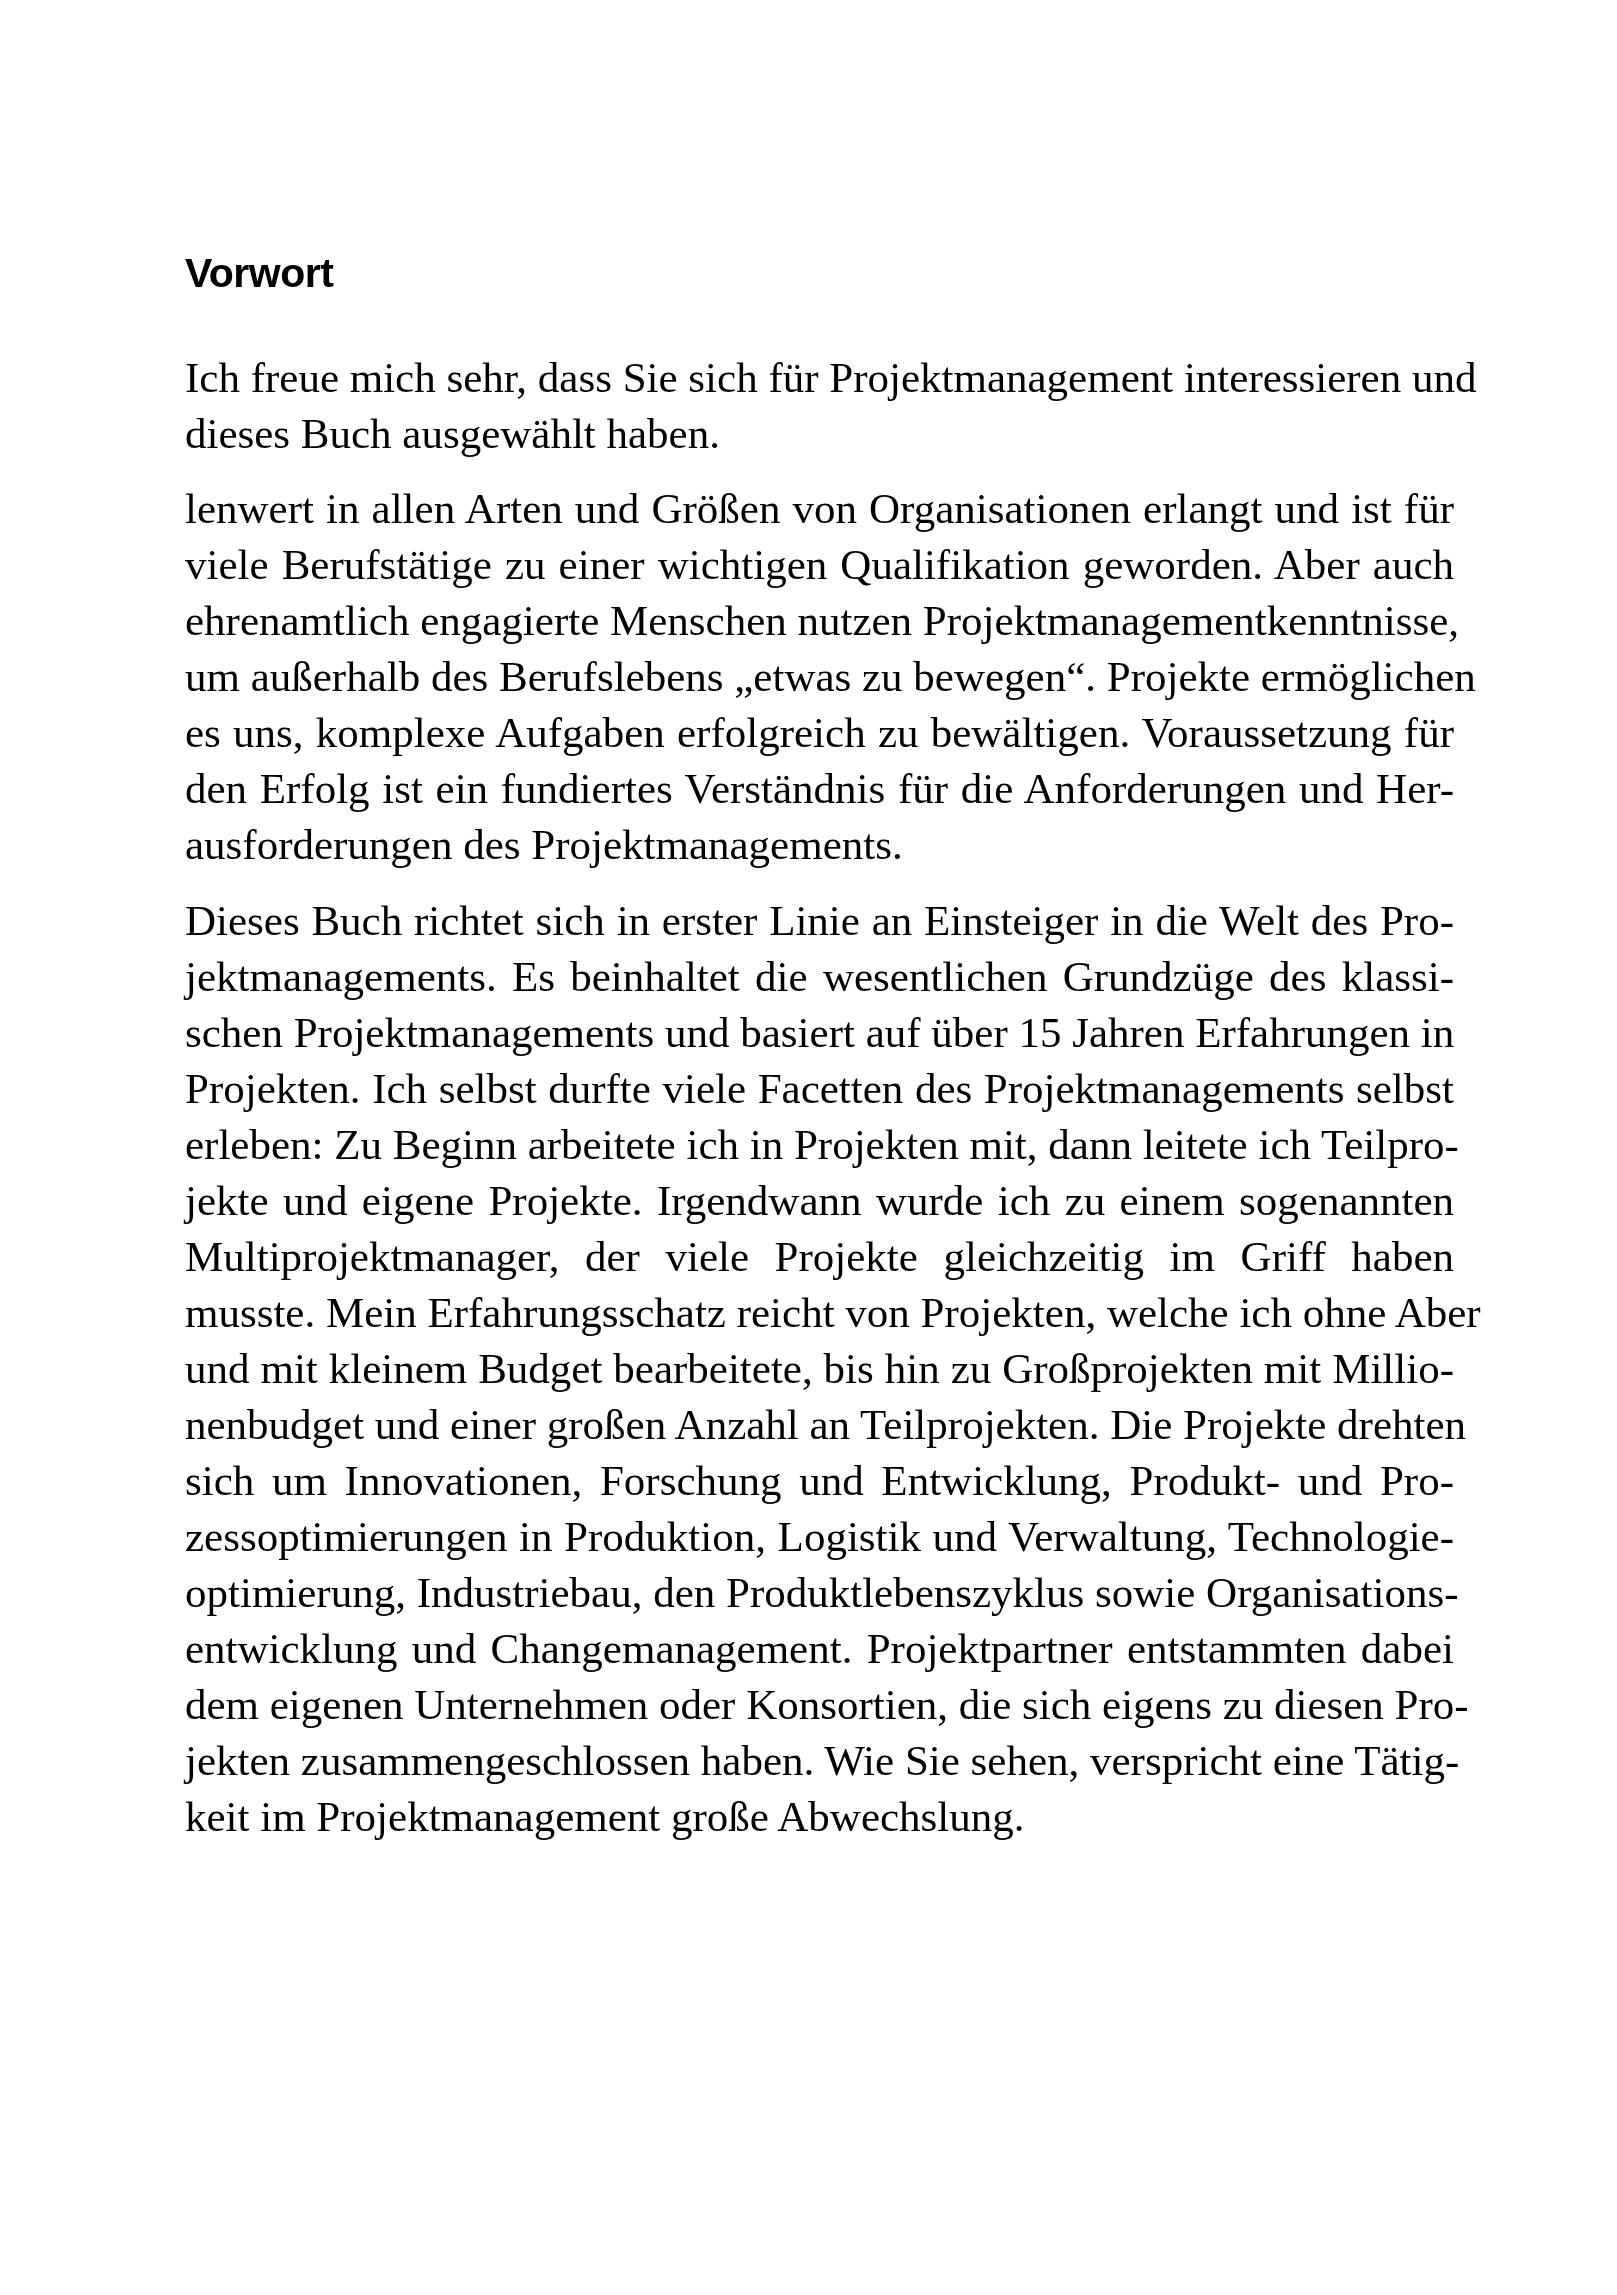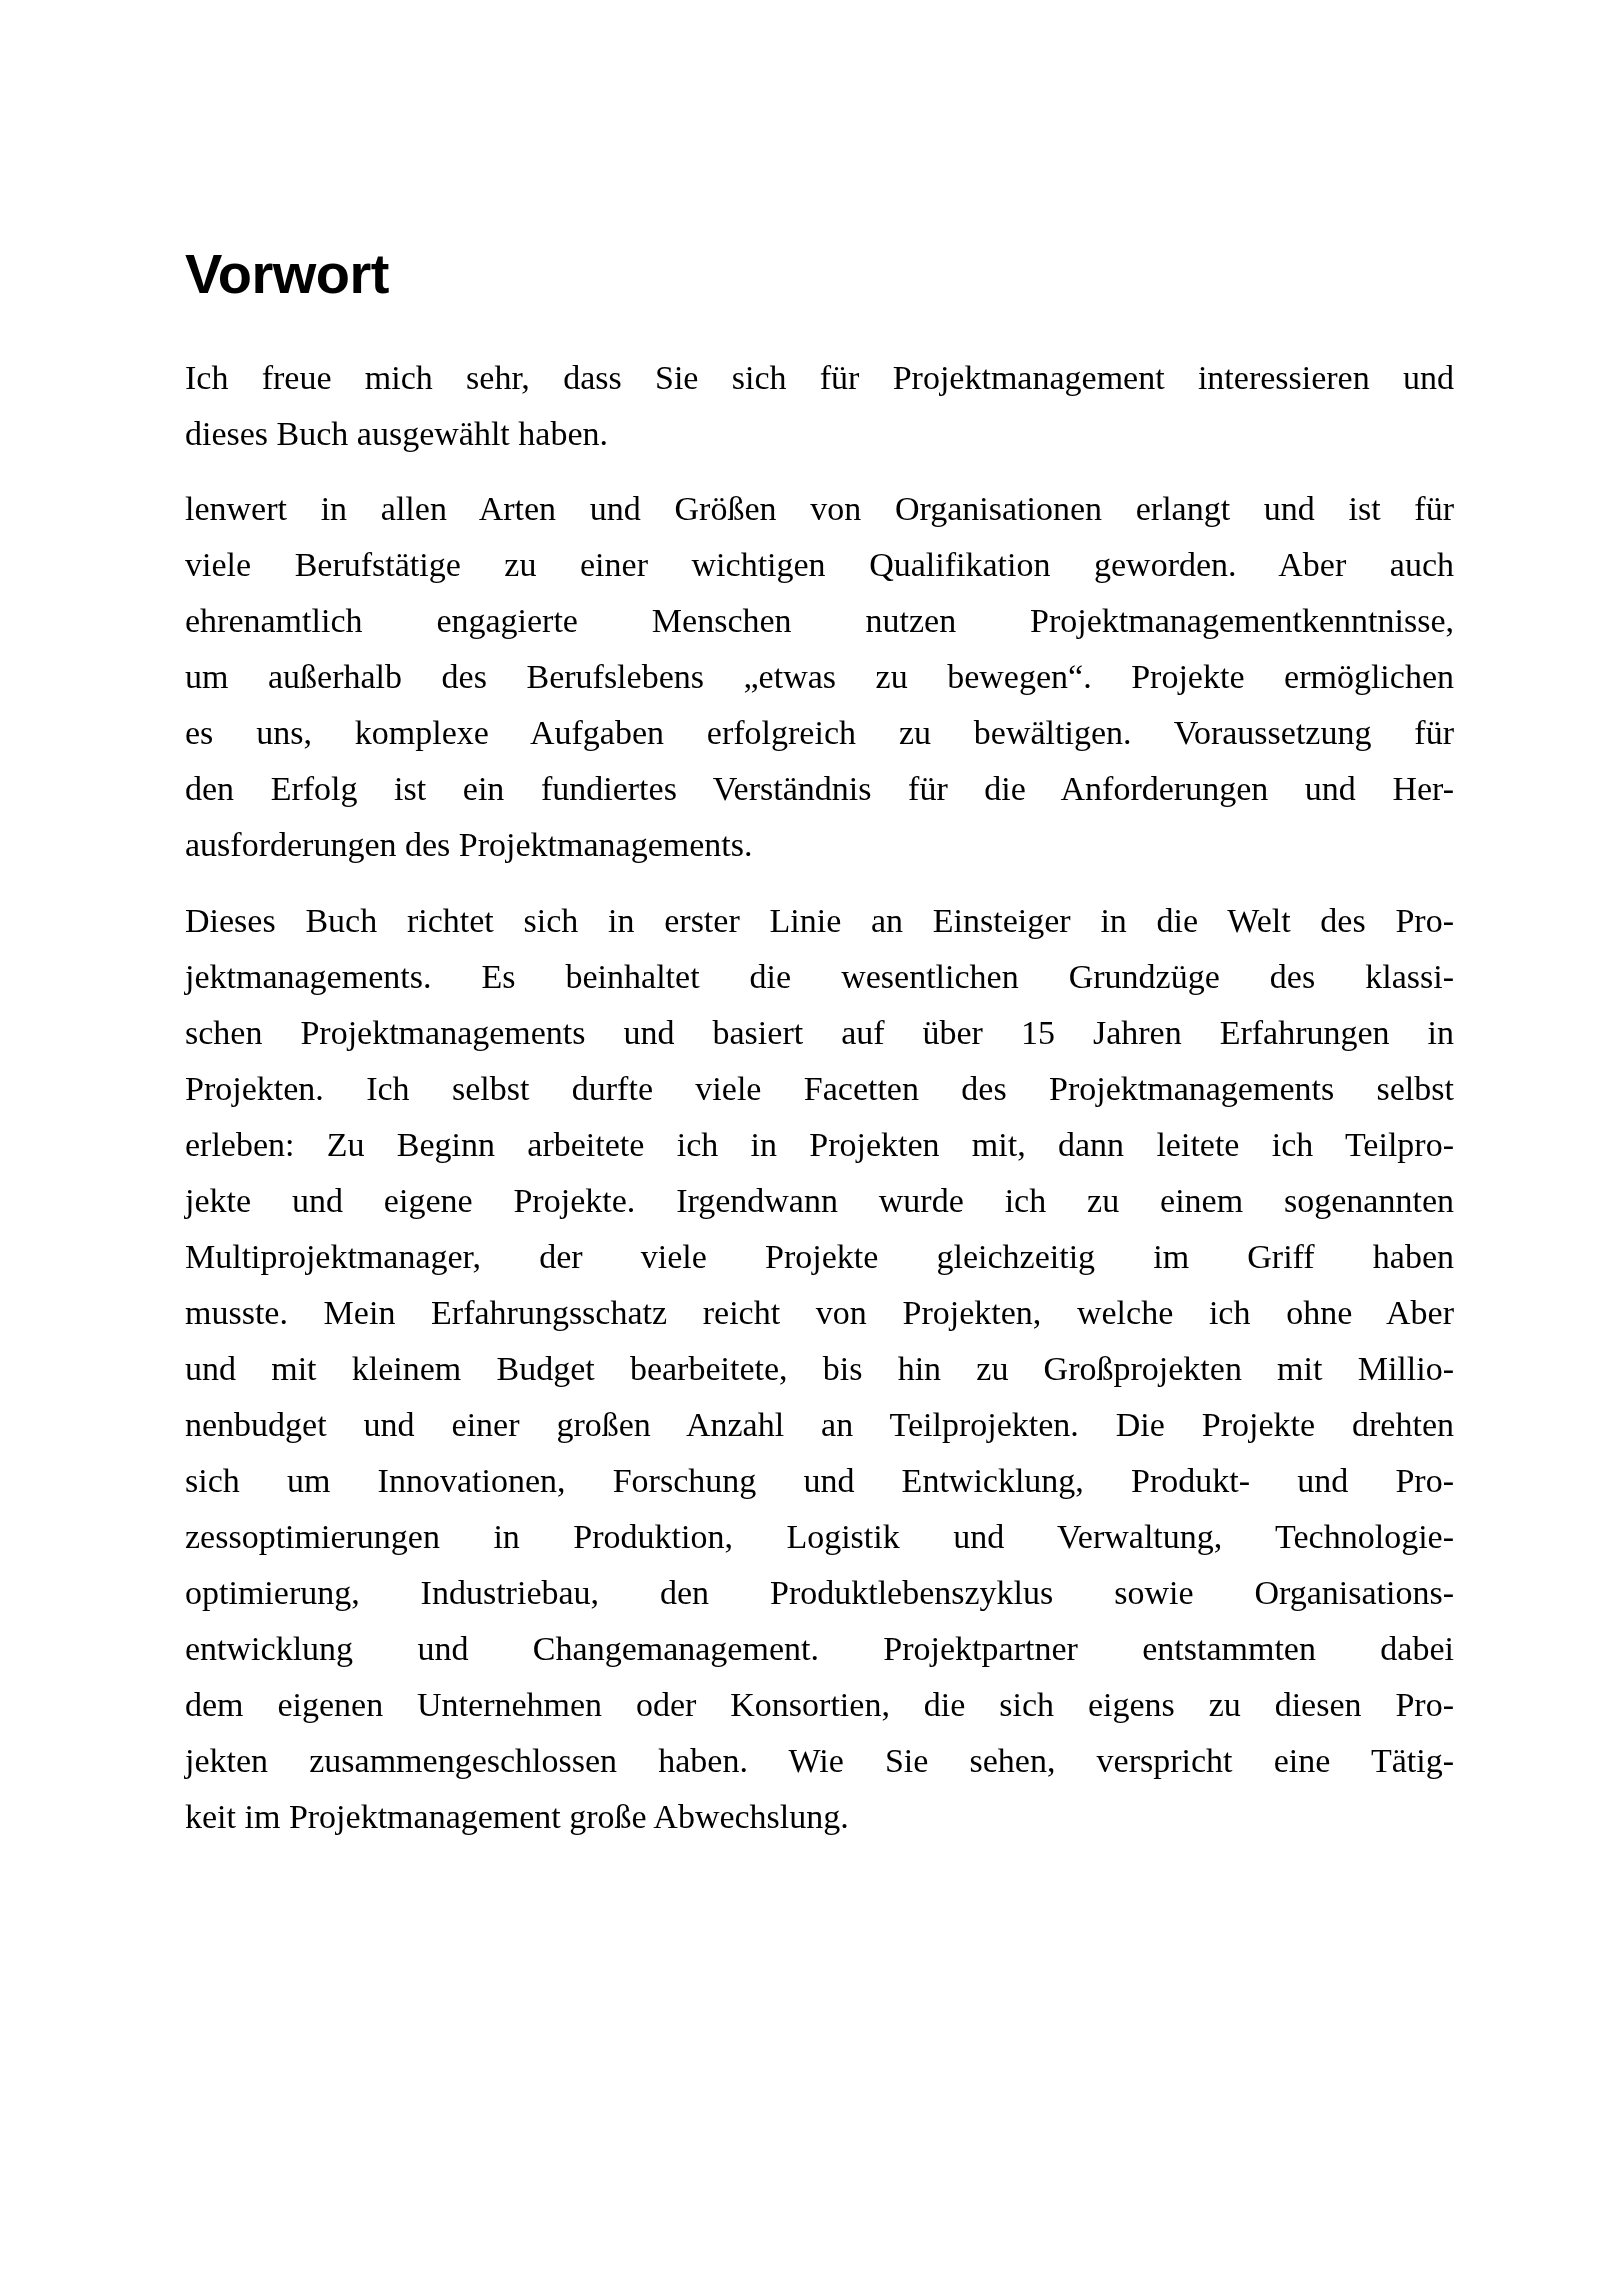--- a/index.html
+++ b/index.html
@@ -16,32 +16,32 @@
     }
     .page {
       position: absolute;
       left: 185px;
       top: 241px;
       width: 1269px;
     }
     .heading {
       font-family: "Liberation Sans", "DejaVu Sans", sans-serif;
       font-weight: bold;
-      font-size: 56px;
+      font-size: 41px;
       line-height: 65px;
       margin: 0 0 44px 0;
       letter-spacing: -0.5px;
     }
     .para {
       margin: 0 0 19.4px 0;
     }
     .line {
       display: block;
       font-family: "Liberation Serif", "DejaVu Serif", serif;
-      font-size: 34px;
+      font-size: 43px;
       line-height: 56px;
       height: 56px;
       white-space: nowrap;
       text-align: justify;
       text-align-last: justify;
       word-spacing: 0;
     }
     .line.last {
       text-align: center;
       text-align-last: left;

